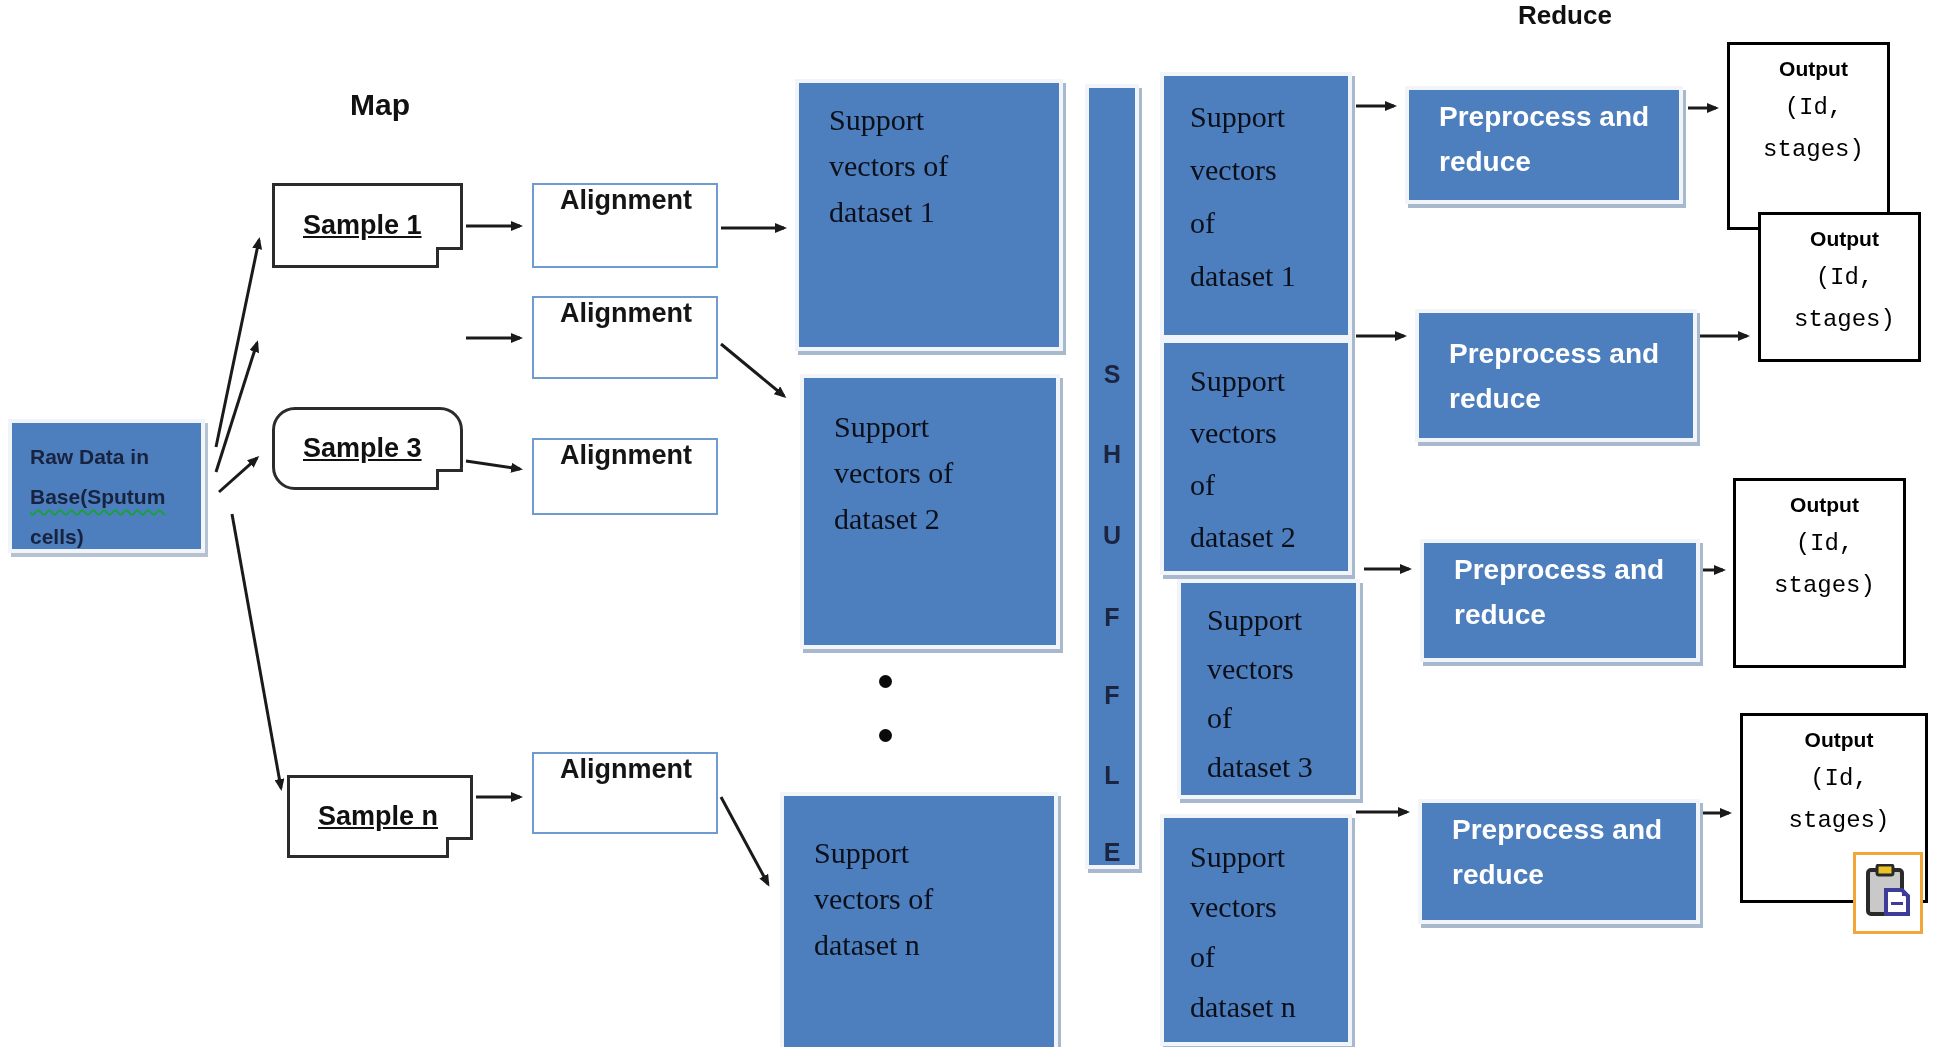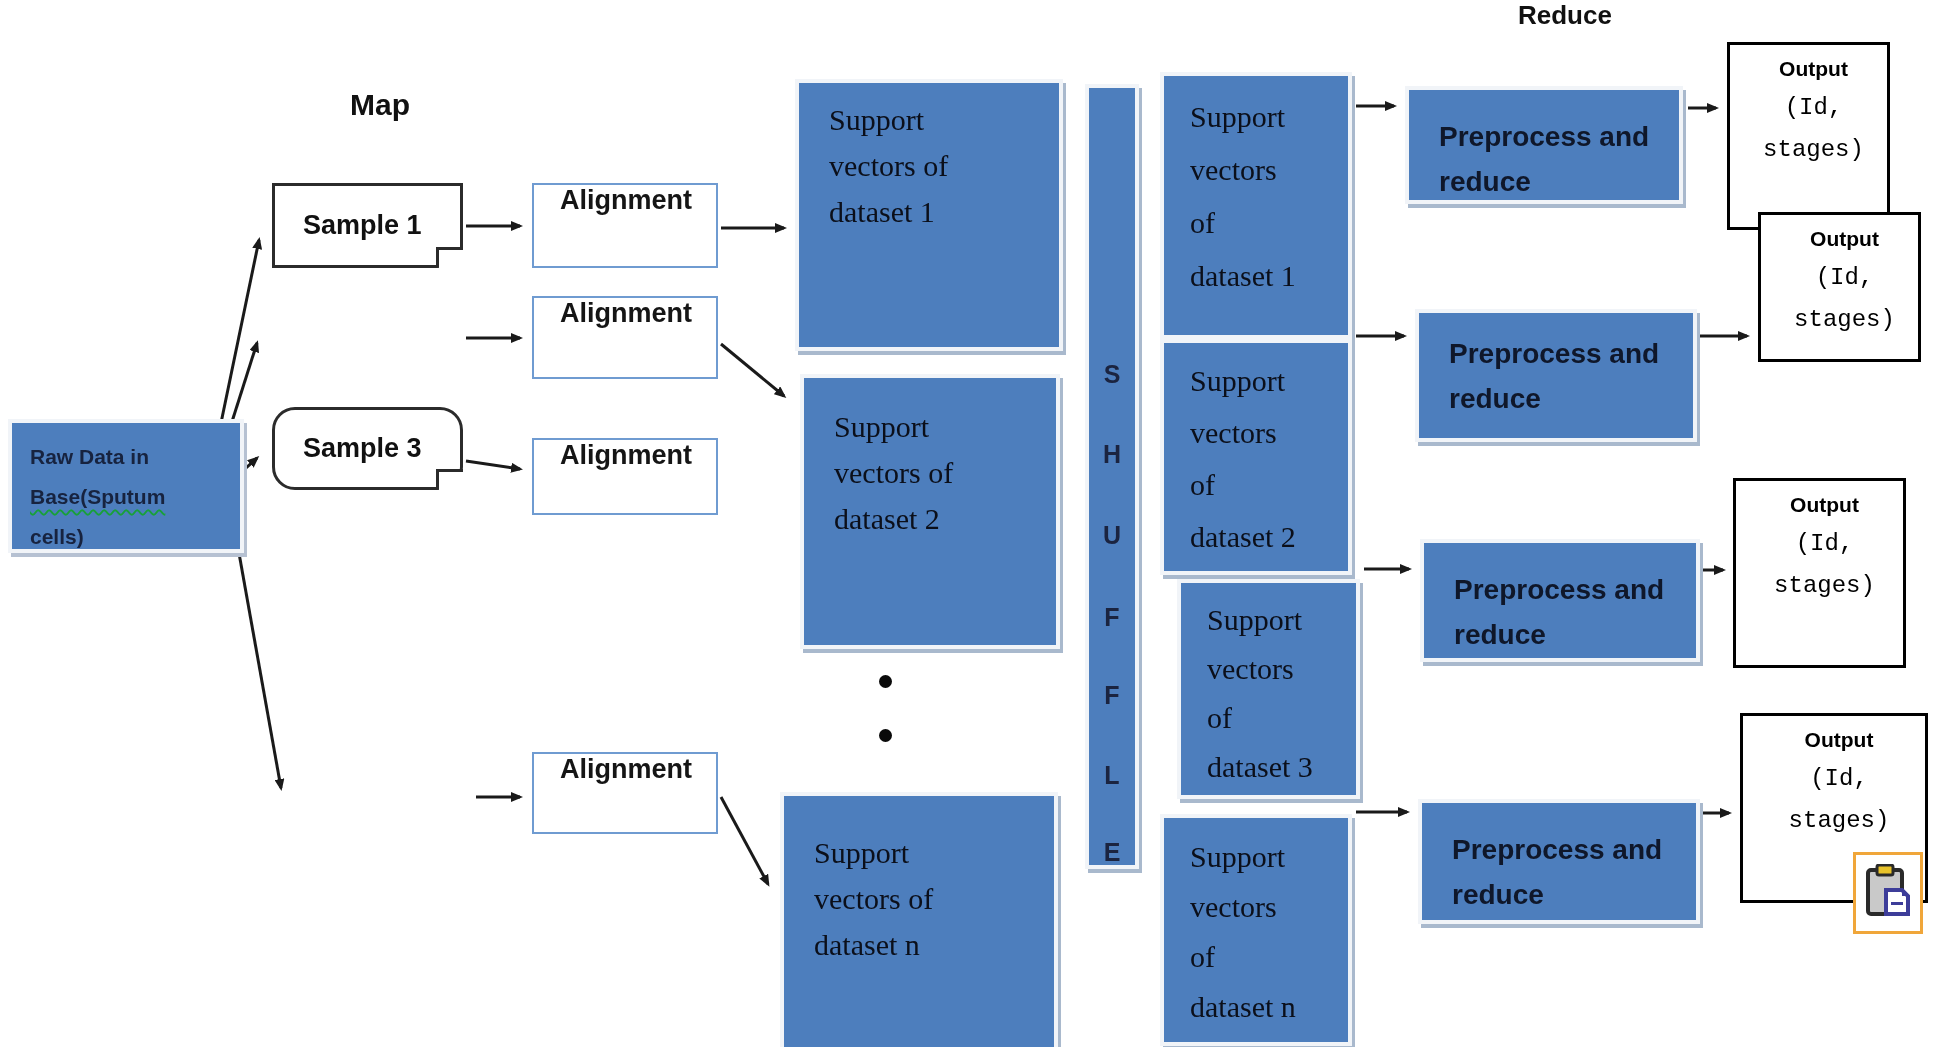--- a/index.html
+++ b/index.html
@@ -17,38 +17,38 @@
 
   
   .dsL{padding:14px 10px 0 30px;font-family:"Liberation Serif",serif;font-size:30px;line-height:46px;color:#0b0f1a;}
   
   .dsR{padding:14px 8px 0 26px;font-family:"Liberation Serif",serif;font-size:30px;line-height:53px;color:#0b0f1a;}
 
   
   .card{
     position:absolute;background:#fff;border:3px solid #2b2b2b;
     display:flex;align-items:center;padding-left:28px;
-    font-size:27px;font-weight:700;color:#111;
+    font-size:27px;font-weight:700;color:#111;text-decoration:underline;
   }
   .card::after{
     content:"";position:absolute;right:-3px;bottom:-3px;width:24px;height:18px;
     background:#fff;border-top:3px solid #2b2b2b;border-left:3px solid #2b2b2b;
     border-bottom-left-radius:3px;
   }
 
   
   .align{
     position:absolute;background:#fff;border:2px solid #6f9bd1;
     display:flex;align-items:flex-start;padding-left:26px;
     font-size:27px;font-weight:700;color:#151515;
   }
 
   
   .prep{
-    padding:24px 6px 0 30px;font-size:28px;font-weight:600;line-height:45px;color:#0f172a;
+    padding:4px 6px 0 30px;font-size:28px;font-weight:600;line-height:45px;color:#ffffff;
   }
 
   
   .output{
     position:absolute;background:#fff;border:3px solid #000;
     padding:12px 6px 0 16px;color:#000;text-align:center;
   }
   .output .otitle{font-size:21px;font-weight:700;margin-bottom:6px;}
   .output .oline{font-family:Liberation Mono, monospace;font-size:24px;line-height:42px;}
 
@@ -119,31 +119,34 @@
       <line x1="1688" y1="108" x2="1716" y2="108" marker-end="url(#ah)"></line>
       <line x1="1700" y1="336" x2="1747" y2="336" marker-end="url(#ah)"></line>
       <line x1="1703" y1="570" x2="1723" y2="570" marker-end="url(#ah)"></line>
       <line x1="1703" y1="813" x2="1729" y2="813" marker-end="url(#ah)"></line>
     </g>
   </svg>
 
   <div class="phase" style="left:350px;top:88px;font-size:30px;">Map</div>
   <div class="phase" style="left:1518px;top:0px;font-size:26px;">Reduce</div>
 
-  <div id="rawbox" class="blue" style="left:8px;top:375px;width:236px;height:134px;">
+  <div id="rawbox" class="blue" style="left:8px;top:375px;width:197px;height:134px;">
     <div>Raw Data in</div>
     <div><span class="wavy">Base(Sputum</span></div>
     <div>cells)</div>
   </div>
 
   <div class="card" style="left:272px;top:183px;width:191px;height:85px;">
     <span>Sample 1</span>
   </div>
   <div class="card" style="left:272px;top:407px;width:191px;height:83px;border-radius:23px;">
     <span>Sample 3</span>
+  </div>
+  <div class="card" style="left:287px;top:775px;width:186px;height:83px;">
+    <span>Sample n</span>
   </div>
 
   <div class="align" style="left:532px;top:183px;width:186px;height:85px;">
     <span>Alignment</span>
   </div>
   <div class="align" style="left:532px;top:296px;width:186px;height:83px;">
     <span>Alignment</span>
   </div>
   <div class="align" style="left:532px;top:438px;width:186px;height:77px;">
     <span>Alignment</span>

